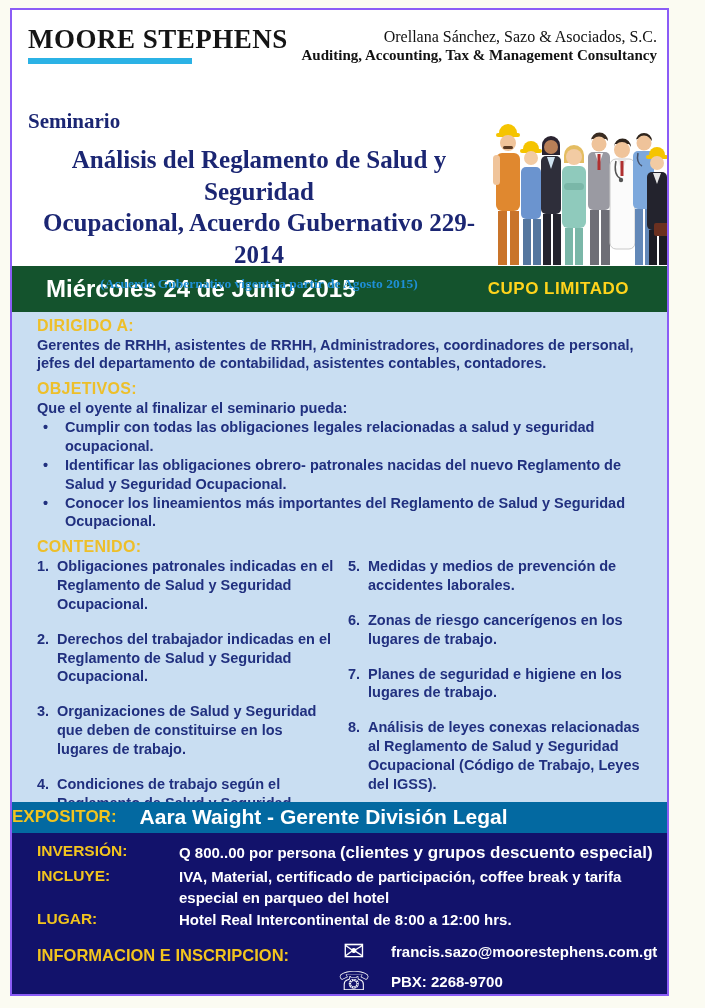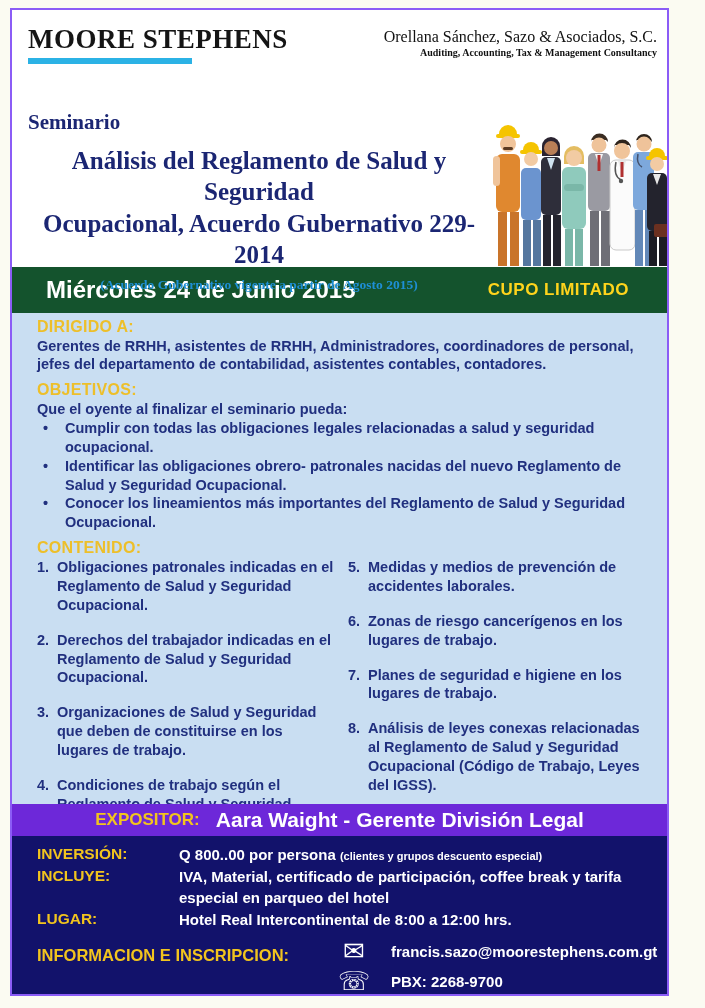--- a/index.html
+++ b/index.html
@@ -9,21 +9,21 @@
     border:2px solid #8b5cf6; background:#ffffff; overflow:hidden;
     display:flex; flex-direction:column;
   }
   
   .header { height:90px; display:flex; justify-content:space-between; padding:14px 10px 0 16px; background:#fff; }
   .brand-wrap { }
   .brand { font-family:"Liberation Serif", serif; font-size:27px; font-weight:bold; color:#151515; letter-spacing:.5px; }
   .brand-underline { width:164px; height:6px; background:#2bb2e5; margin-top:3px; }
   .firm { text-align:right; font-family:"Liberation Serif", serif; color:#111; padding-top:4px; }
   .firm-name { font-size:16px; font-weight:normal; }
-  .firm-tag { font-size:10px; font-weight:bold; margin-top:1px; }
+  .firm-tag { font-size:15px; font-weight:bold; margin-top:1px; }
   
   .hero { height:168px; position:relative; background:#fff; }
   .hero-text { position:absolute; left:16px; top:10px; width:462px; }
   .kicker { font-family:"Liberation Serif", serif; font-weight:bold; font-size:21px; color:#1b2673; margin-bottom:10px; }
   .title { font-family:"Liberation Serif", serif; font-weight:bold; font-size:25px; line-height:1.26; color:#1b2673; text-align:center; }
   .subtitle { margin-top:6px; text-align:center; font-family:"Liberation Serif", serif; font-weight:bold; font-size:13.5px; color:#1e8fd5; }
   .hero-photo { position:absolute; right:0; top:0; width:183px; height:166px; }
   
   .date-bar { height:46px; background:#14532d; display:flex; align-items:center; }
   .date-text { margin-left:34px; color:#fff; font-weight:bold; font-size:24px; }
@@ -35,29 +35,29 @@
   .section { margin-bottom:7px; }
   .bullets { margin-top:0; }
   .bullet { display:flex; }
   .bullet::before { content:"•"; color:#21307f; font-weight:bold; width:22px; padding-left:6px; flex:none; }
   .cols { display:flex; gap:14px; }
   .col { flex:1; }
   .citem { display:flex; margin-bottom:16px; }
   .citem .num { width:20px; flex:none; }
   .citem .txt { flex:1; }
   
-  .expo-bar { height:32px; background:#6d28d9; display:flex; align-items:center; justify-content:center; gap:16px; }
+  .expo-bar { height:32px; background:#0369a1; display:flex; align-items:center; gap:23px; }
   .expo-label { color:#f2c41e; font-weight:bold; font-size:17px; }
   .expo-name { color:#ffffff; font-weight:bold; font-size:21px; }
   
   .footer { flex:1; background:#12126b; padding:9px 14px 0 25px; color:#fff; }
   .frow { display:flex; margin-bottom:2px; }
   .flabel { width:142px; flex:none; color:#f2c41e; font-weight:bold; font-size:15.5px; }
   .fvalue { flex:1; color:#fff; font-weight:bold; font-size:15px; line-height:1.35; }
-  .fnote { font-size:11px; font-weight:bold; }
+  .fnote { font-size:17px; font-weight:bold; }
   .info-row { display:flex; margin-top:8px; }
   .info-label { width:300px; flex:none; color:#f2c41e; font-weight:bold; font-size:16.5px; padding-top:8px; }
   .contact-col { display:flex; flex-direction:column; gap:4px; }
   .contact-line { display:flex; align-items:center; gap:20px; }
   .cicon { font-family:"DejaVu Sans", sans-serif; font-size:26px; color:#fff; width:34px; text-align:center; line-height:1; }
   .ctext { color:#fff; font-weight:bold; font-size:15px; }
 </style>
 </head>
 <body>
 

